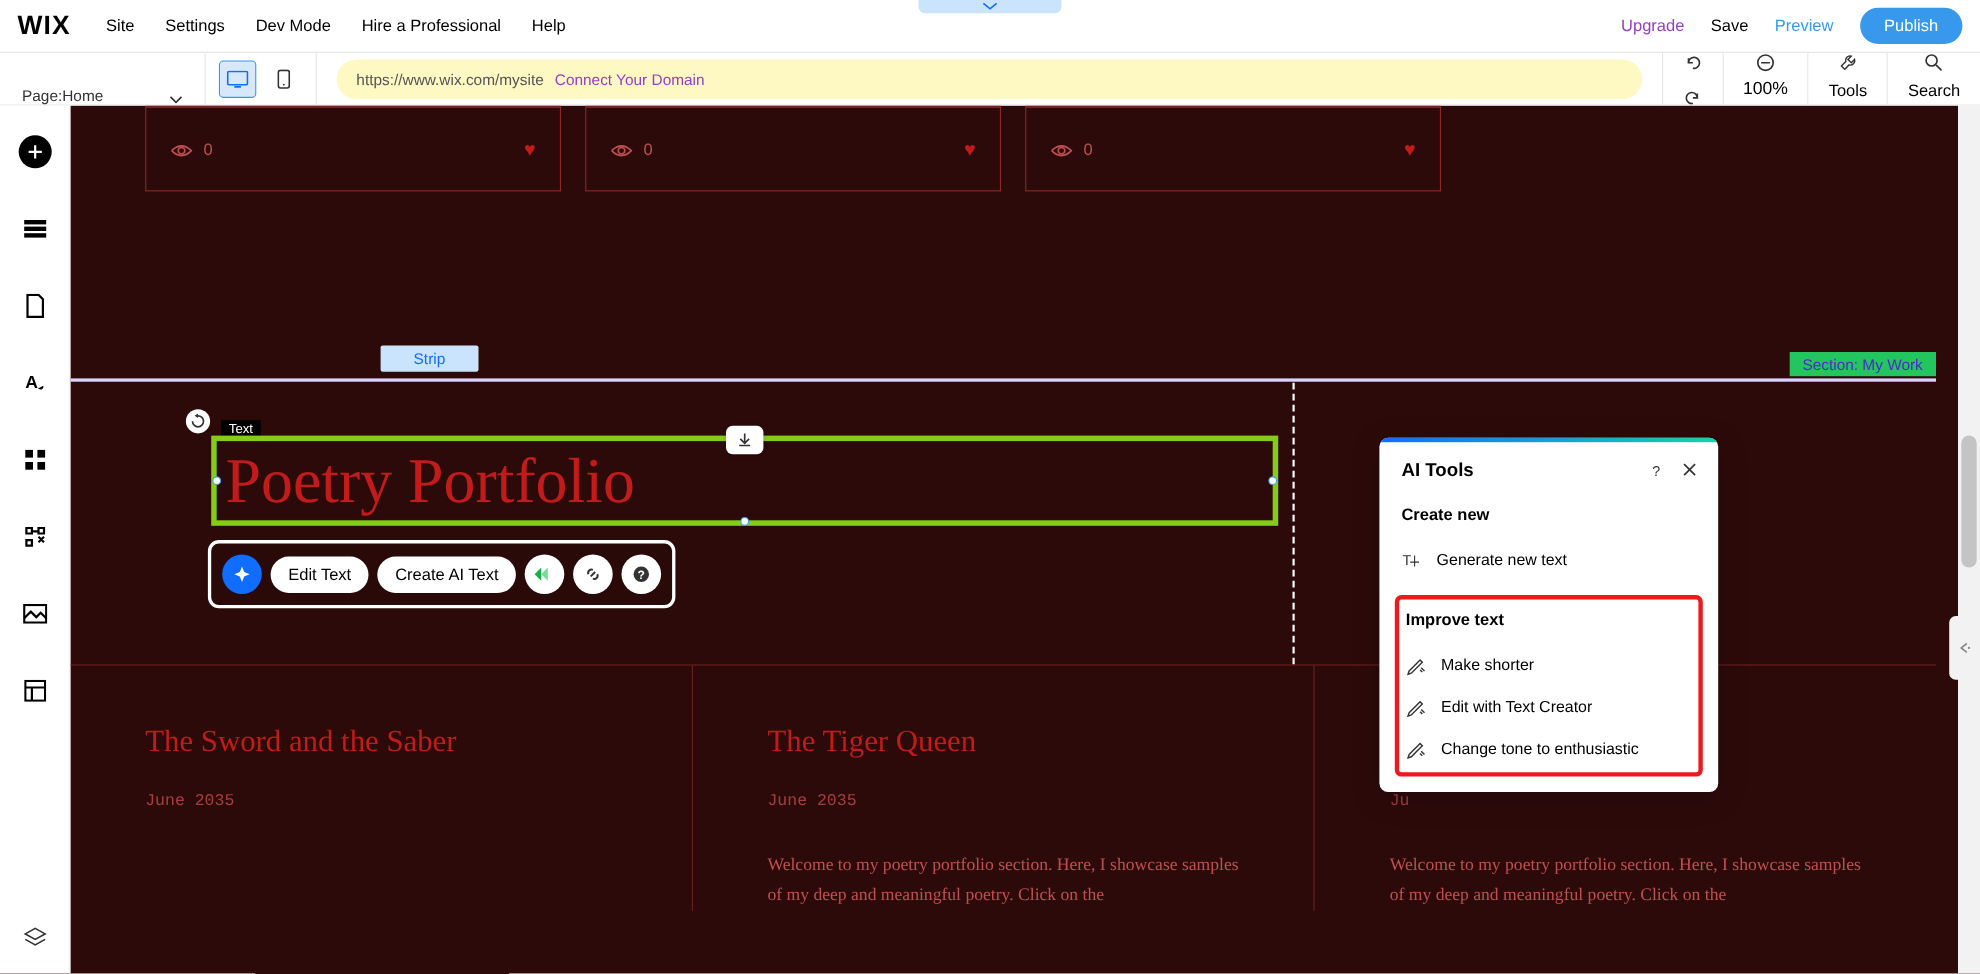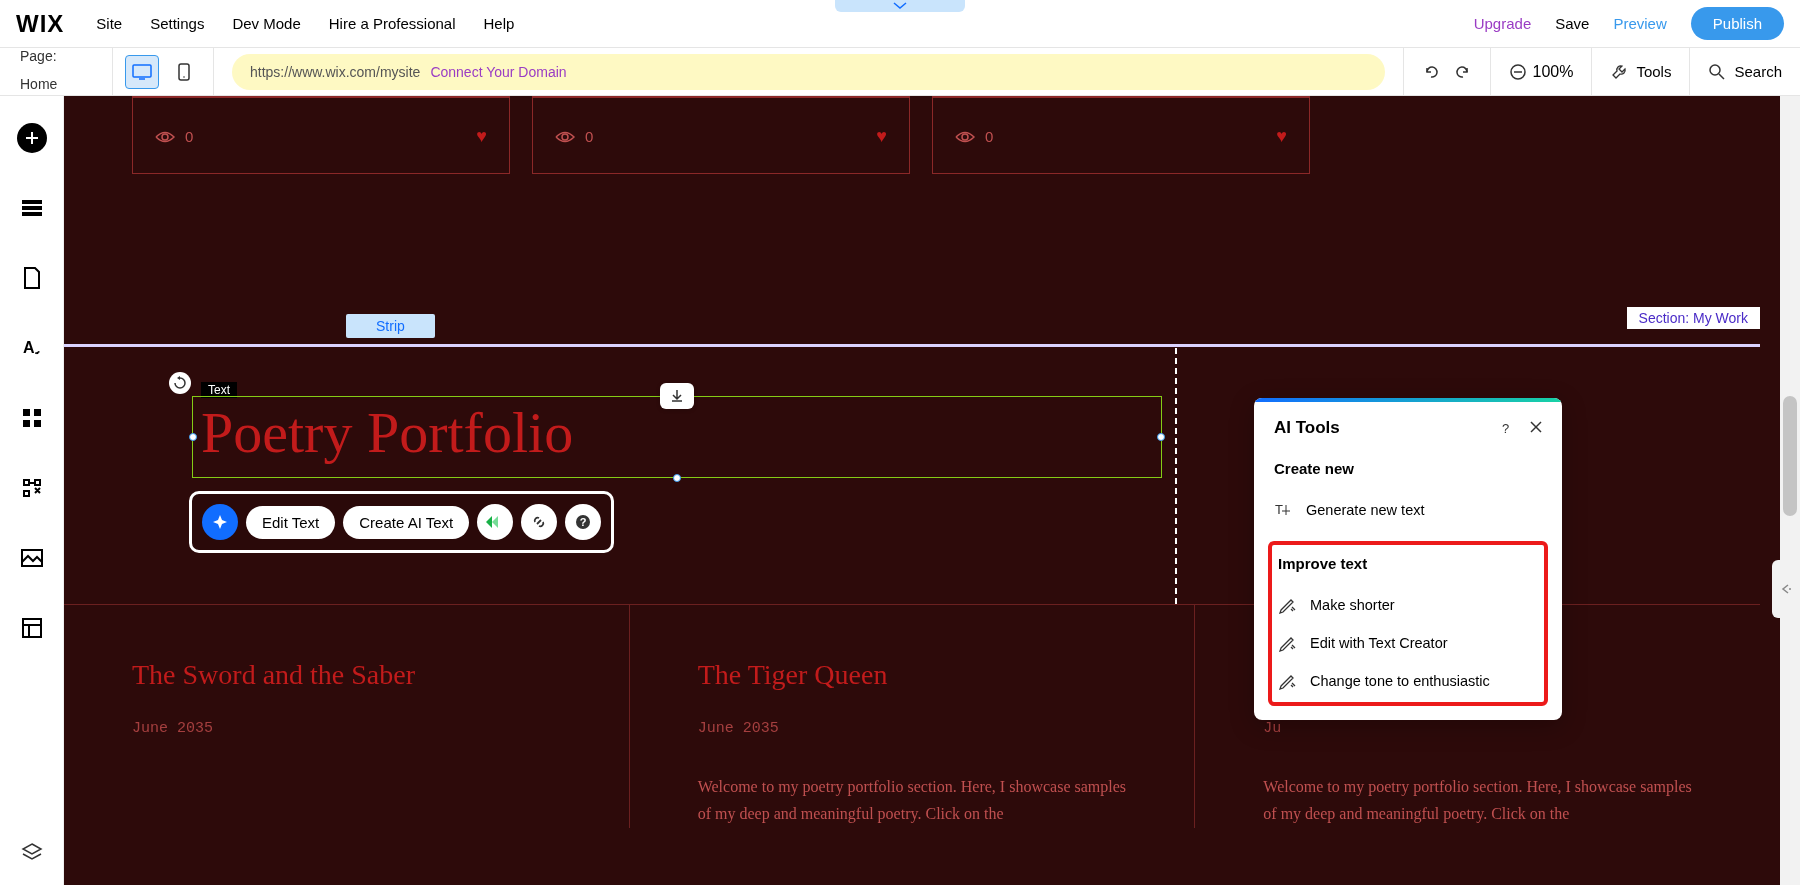--- a/index.html
+++ b/index.html
@@ -12,32 +12,32 @@
 .flex-spacer { flex: 1; }
 .right-actions { display: flex; align-items: center; gap: 24px; }
 .upgrade { color: #9a3cc4; font-size: 15px; }
 .save-btn { color: #000; font-size: 15px; }
 .preview-btn { color: #3899ec; font-size: 15px; }
 .publish-btn { background: #3899ec; color: #fff; padding: 8px 22px; border-radius: 18px; font-size: 15px; border: none; }
 .top-handle { position: absolute; top: 0; left: 50%; transform: translateX(-50%); width: 130px; height: 12px; background: #c9e4fc; border-radius: 0 0 6px 6px; display:flex; align-items:center; justify-content:center;}
 .top-handle svg { width: 14px; height: 8px; }
 
 .sub-bar { height: 48px; display: flex; align-items: center; border-bottom: 1px solid #e5e5e5; }
-.page-select { display: flex; align-items: flex-start; gap: 12px; padding: 0 20px; border-right: 1px solid #e5e5e5; height: 100%; flex-direction: column; }
+.page-select { display: flex; align-items: flex-end; padding: 0 20px; border-right: 1px solid #e5e5e5; height: 100%; }
 .page-label { font-size: 14px; color: #333; }
 .page-name { font-size: 14px; color: #333; }
 .chevron-down { margin-left: 60px; }
 .device-toggle { display: flex; align-items: center; gap: 8px; padding: 0 12px; border-right: 1px solid #e5e5e5; height: 100%; }
 .device-btn { width: 34px; height: 34px; display: flex; align-items: center; justify-content: center; border-radius: 4px; }
 .device-btn.active { background: #d6e8fa; border: 1px solid #3899ec; }
 .url-bar { flex: 1; display: flex; align-items: center; gap: 10px; background: #fef9c3; border-radius: 22px; height: 36px; margin: 0 18px; padding: 0 18px; }
 .url-text { font-size: 14px; color: #555; }
 .connect-domain { color: #9a3cc4; font-size: 14px; }
 .sub-right { display: flex; align-items: center; height: 100%; }
-.sub-right-group { display: flex; align-items: center; gap: 14px; padding: 0 18px; border-left: 1px solid #e5e5e5; height: 100%; }
+.sub-right-group { display: flex; align-items: center; gap: 14px; padding: 0 18px; border-left: 1px solid #e5e5e5; height: 100%; flex-direction: column; }
 .zoom-group { display: flex; align-items: center; gap: 6px; }
 .tools-group { display: flex; align-items: center; gap: 8px; font-size: 15px; }
 .search-group { display: flex; align-items: center; gap: 8px; font-size: 15px; }
 
 .main-area { display: flex; height: calc(100% - 96px); position: relative; }
 .left-rail { width: 64px; background: #fff; display: flex; flex-direction: column; align-items: center; padding-top: 24px; gap: 34px; border-right: 1px solid #eee; }
 .rail-btn { width: 36px; height: 36px; display: flex; align-items: center; justify-content: center; cursor: pointer; }
 .rail-circle { width: 30px; height: 30px; background: #000; border-radius: 50%; display: flex; align-items: center; justify-content: center; color: #fff; font-size: 20px; }
 
 .canvas-wrapper { flex: 1; background: #fff; overflow: hidden; position: relative; }
@@ -46,27 +46,27 @@
 .scroll-track { position: absolute; right: 0; top: 0; width: 20px; height: 100%; background: #f2f2f2; }
 .scroll-thumb { position: absolute; right: 3px; width: 14px; height: 120px; top: 300px; background: #c4c4c4; border-radius: 7px; }
 
 .post-cards { display: flex; gap: 22px; padding: 0 68px; }
 .post-card { width: 378px; height: 78px; border: 1px solid #8b2828; }
 .card-footer { display: flex; align-items: center; justify-content: space-between; padding: 18px 22px; border-top: 1px solid #8b2828; margin-top: 0px; height: 78px;}
 .card-meta { display: flex; align-items: center; gap: 10px; color: #c05050; font-size: 15px; }
 .heart { color: #c21b1b; font-size: 18px; }
 
 .strip-label { position: absolute; left: 282px; top: 218px; background: #c9e4fc; color: #116dff; padding: 4px 30px; font-size: 14px; border-radius: 2px; }
-.section-label { position: absolute; right: 20px; top: 211px; background: #ffffff; color: #4a2bc7; padding: 3px 12px; font-size: 14px; }
+.section-label { position: absolute; right: 20px; top: 224px; background: #22c55e; color: #4a2bc7; padding: 3px 12px; font-size: 14px; }
 .strip-top-line { position: absolute; left: 0; right: 20px; top: 248px; height: 3px; background: #dbd3ff; }
 
 .text-element-wrap { position: absolute; left: 105px; top: 276px; }
 .revision-badge { width: 22px; height: 22px; background: #fff; border-radius: 50%; display: flex; align-items: center; justify-content: center; }
 .text-tag { position: absolute; left: 32px; top: 10px; background: #000000; color: #fff; padding: 1px 7px; font-size: 12px; }
-.text-selection { position: absolute; left: 128px; top: 300px; width: 970px; height: 82px; border: 1px solid #84cc16; }
+.text-selection { position: absolute; left: 128px; top: 300px; width: 970px; height: 82px; border: 5px solid #84cc16; }
 .sel-handle { position: absolute; width: 8px; height: 8px; background: #fff; border: 1px solid #3899ec; border-radius: 50%; }
 .sel-h-l { left: -4px; top: 50%; transform: translateY(-50%); }
 .sel-h-r { right: -4px; top: 50%; transform: translateY(-50%); }
 .sel-h-b { left: 50%; bottom: -5px; transform: translateX(-50%); }
 .download-badge { position: absolute; left: 50%; top: -14px; transform: translateX(-50%); width: 34px; height: 26px; background: #fff; border-radius: 6px; display: flex; align-items: center; justify-content: center; box-shadow: 0 1px 4px rgba(0,0,0,0.2); }
 
 .portfolio-title { font-family: Georgia, 'Times New Roman', serif; font-size: 58px; color: #c21b1b; padding: 2px 8px; font-weight: 400; }
 
 .floating-toolbar { position: absolute; left: 125px; top: 395px; border: 3px solid #fff; border-radius: 10px; background: rgba(0,0,0,0.05); padding: 10px; display: flex; align-items: center; gap: 8px; }
 .tb-circle { width: 36px; height: 36px; border-radius: 50%; display: flex; align-items: center; justify-content: center; }

